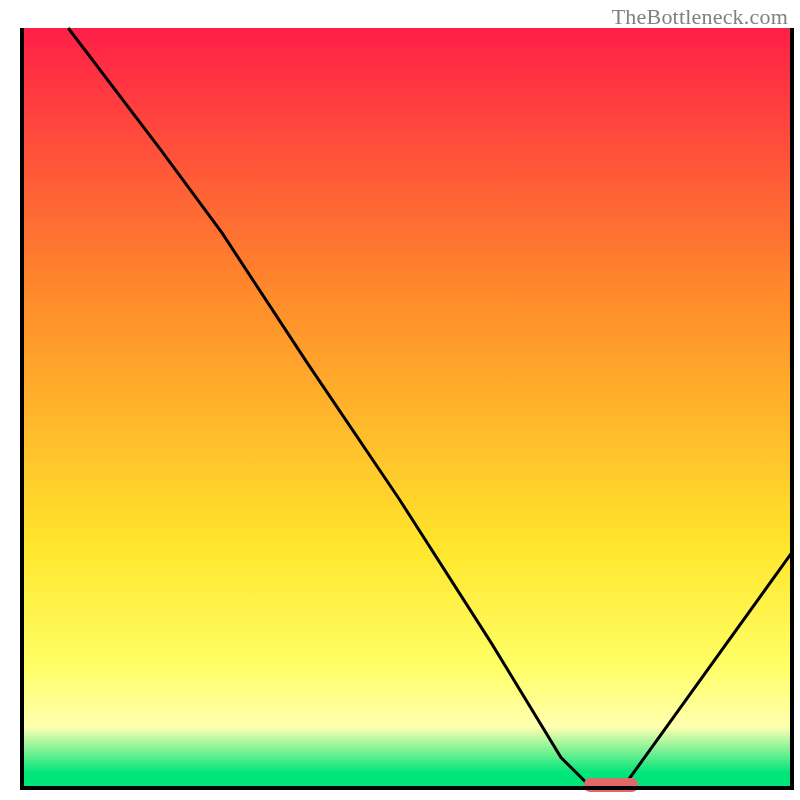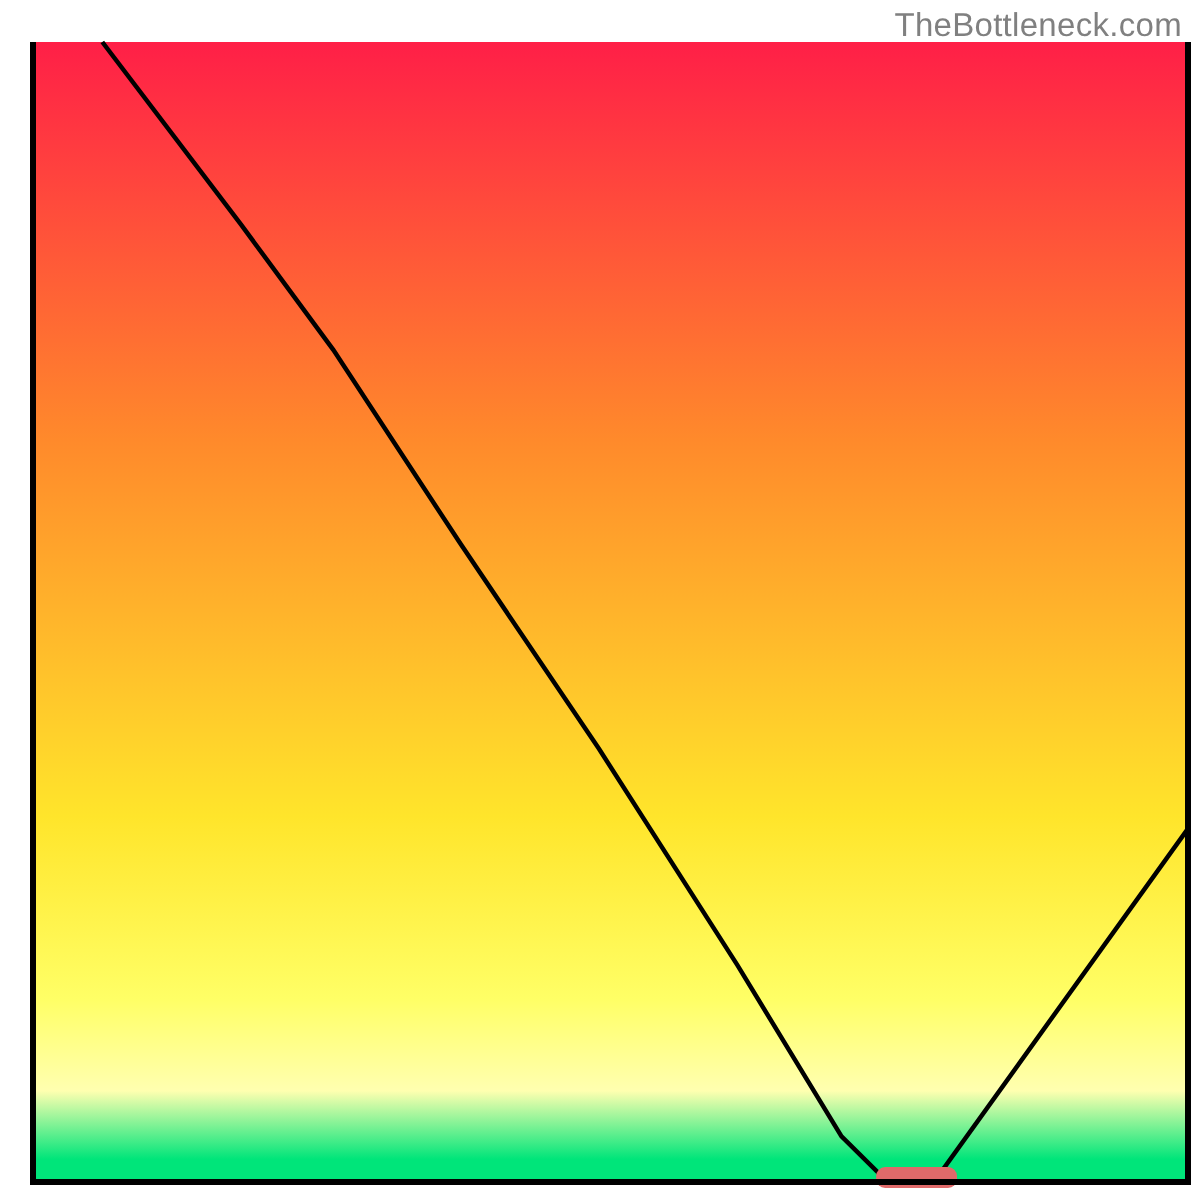--- a/index.html
+++ b/index.html
@@ -7,20 +7,21 @@
     padding: 0;
     width: 800px;
     height: 800px;
     background: #ffffff;
     font-family: Arial, Helvetica, sans-serif;
   }
   .chart-root {
     position: relative;
     width: 800px;
     height: 564px;
+    font-family: Liberation Serif, serif;
   }
   .watermark {
     position: absolute;
     top: 4px;
     right: 12px;
     font-size: 22px;
     color: #808080;
     font-weight: 400;
     letter-spacing: 0.2px;
   }

